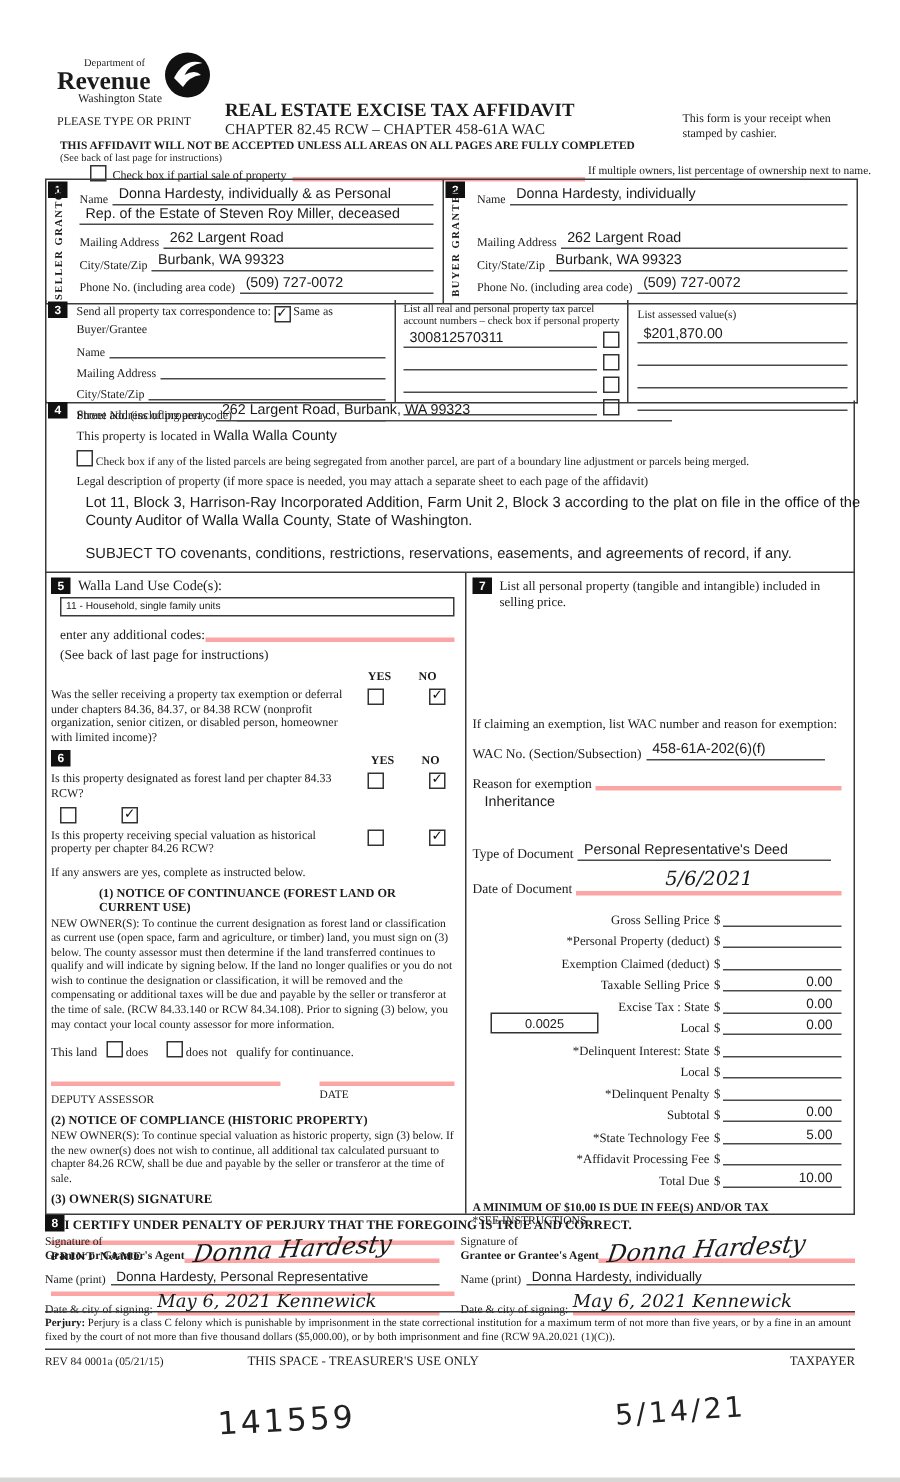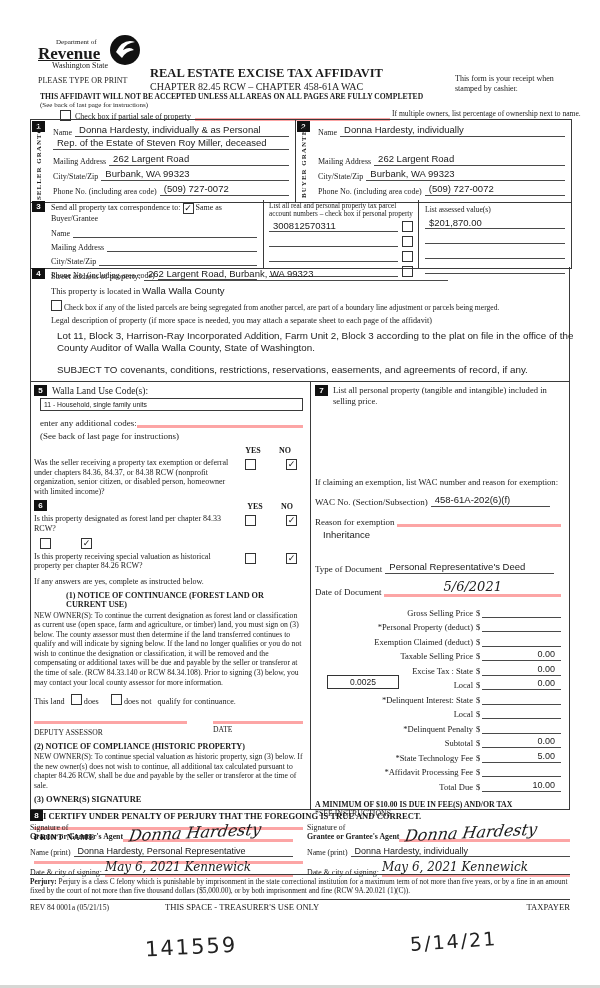--- a/index.html
+++ b/index.html
@@ -41,21 +41,21 @@
   .stamp{font-family:"DejaVu Sans",sans-serif;letter-spacing:2px;color:#222;}
 </style>
 </head>
 <body>
 
 <div class="page">
 
   <div class="abs" style="left:38px;top:38px;width:140px;">
     <div style="position:relative;">
       <div style="font-size:7px;margin-left:18px;">Department of</div>
-      <div class="b" style="font-size:17px;line-height:0.9;text-decoration:underline;">Revenue</div>
+      <div class="b" style="font-size:17px;line-height:0.9;">Revenue</div>
       <div style="font-size:8px;margin-left:14px;">Washington State</div>
       <span class="abs" style="left:70px;top:-4px;">
         <svg width="34" height="32" viewBox="0 0 34 32">
           <circle cx="17" cy="16" r="15" fill="#111"></circle>
           <path d="M8 18 Q15 4 27 8 Q18 9 15 16 Q22 12 26 16 Q18 17 14 24 Z" fill="#fff"></path>
         </svg>
       </span>
     </div>
     <div style="font-size:8px;margin-top:6px;">PLEASE TYPE OR PRINT</div>
   </div>

